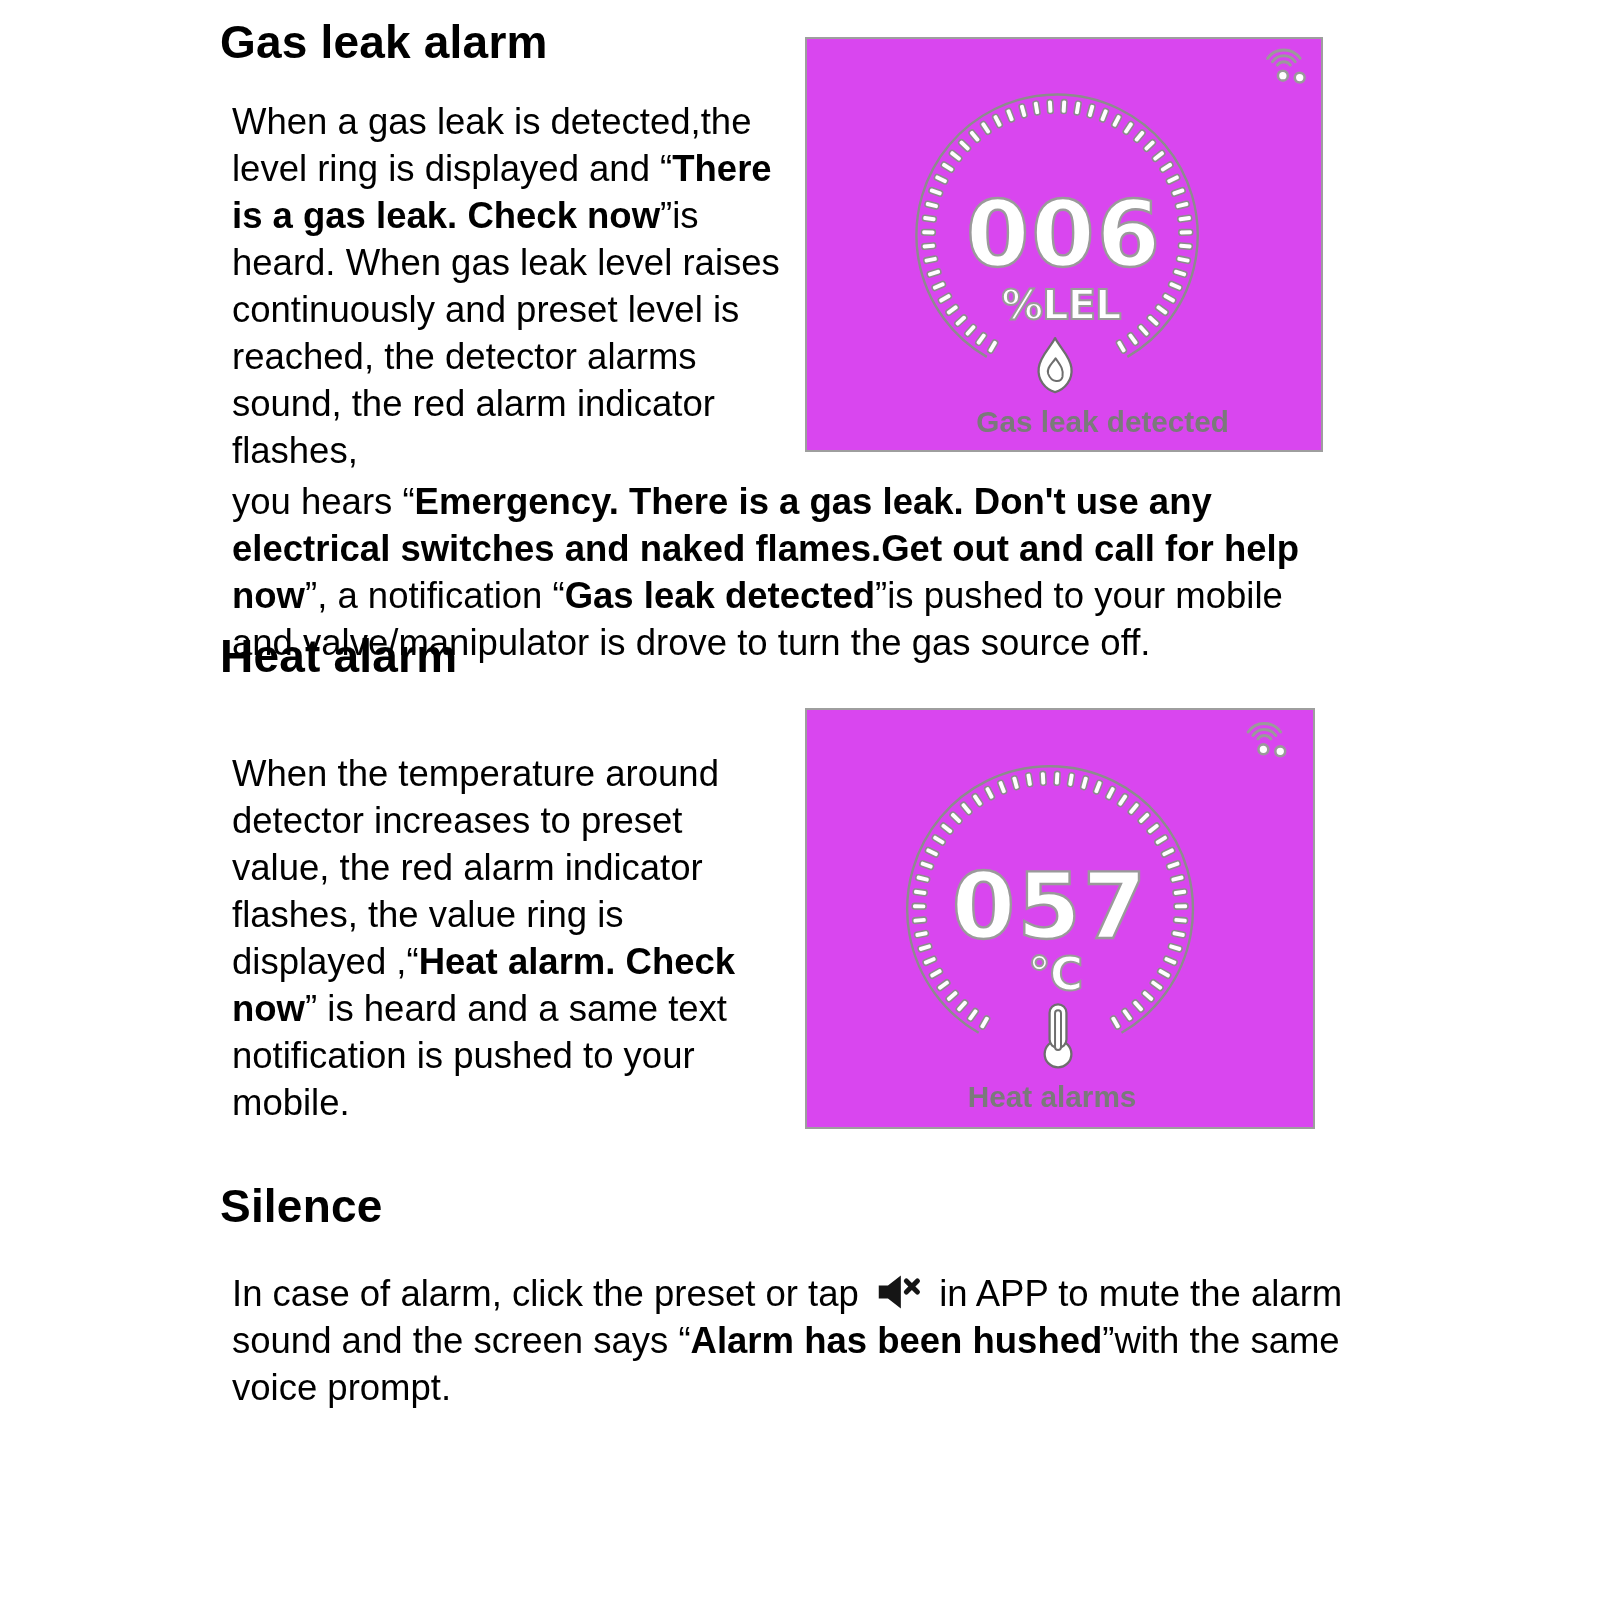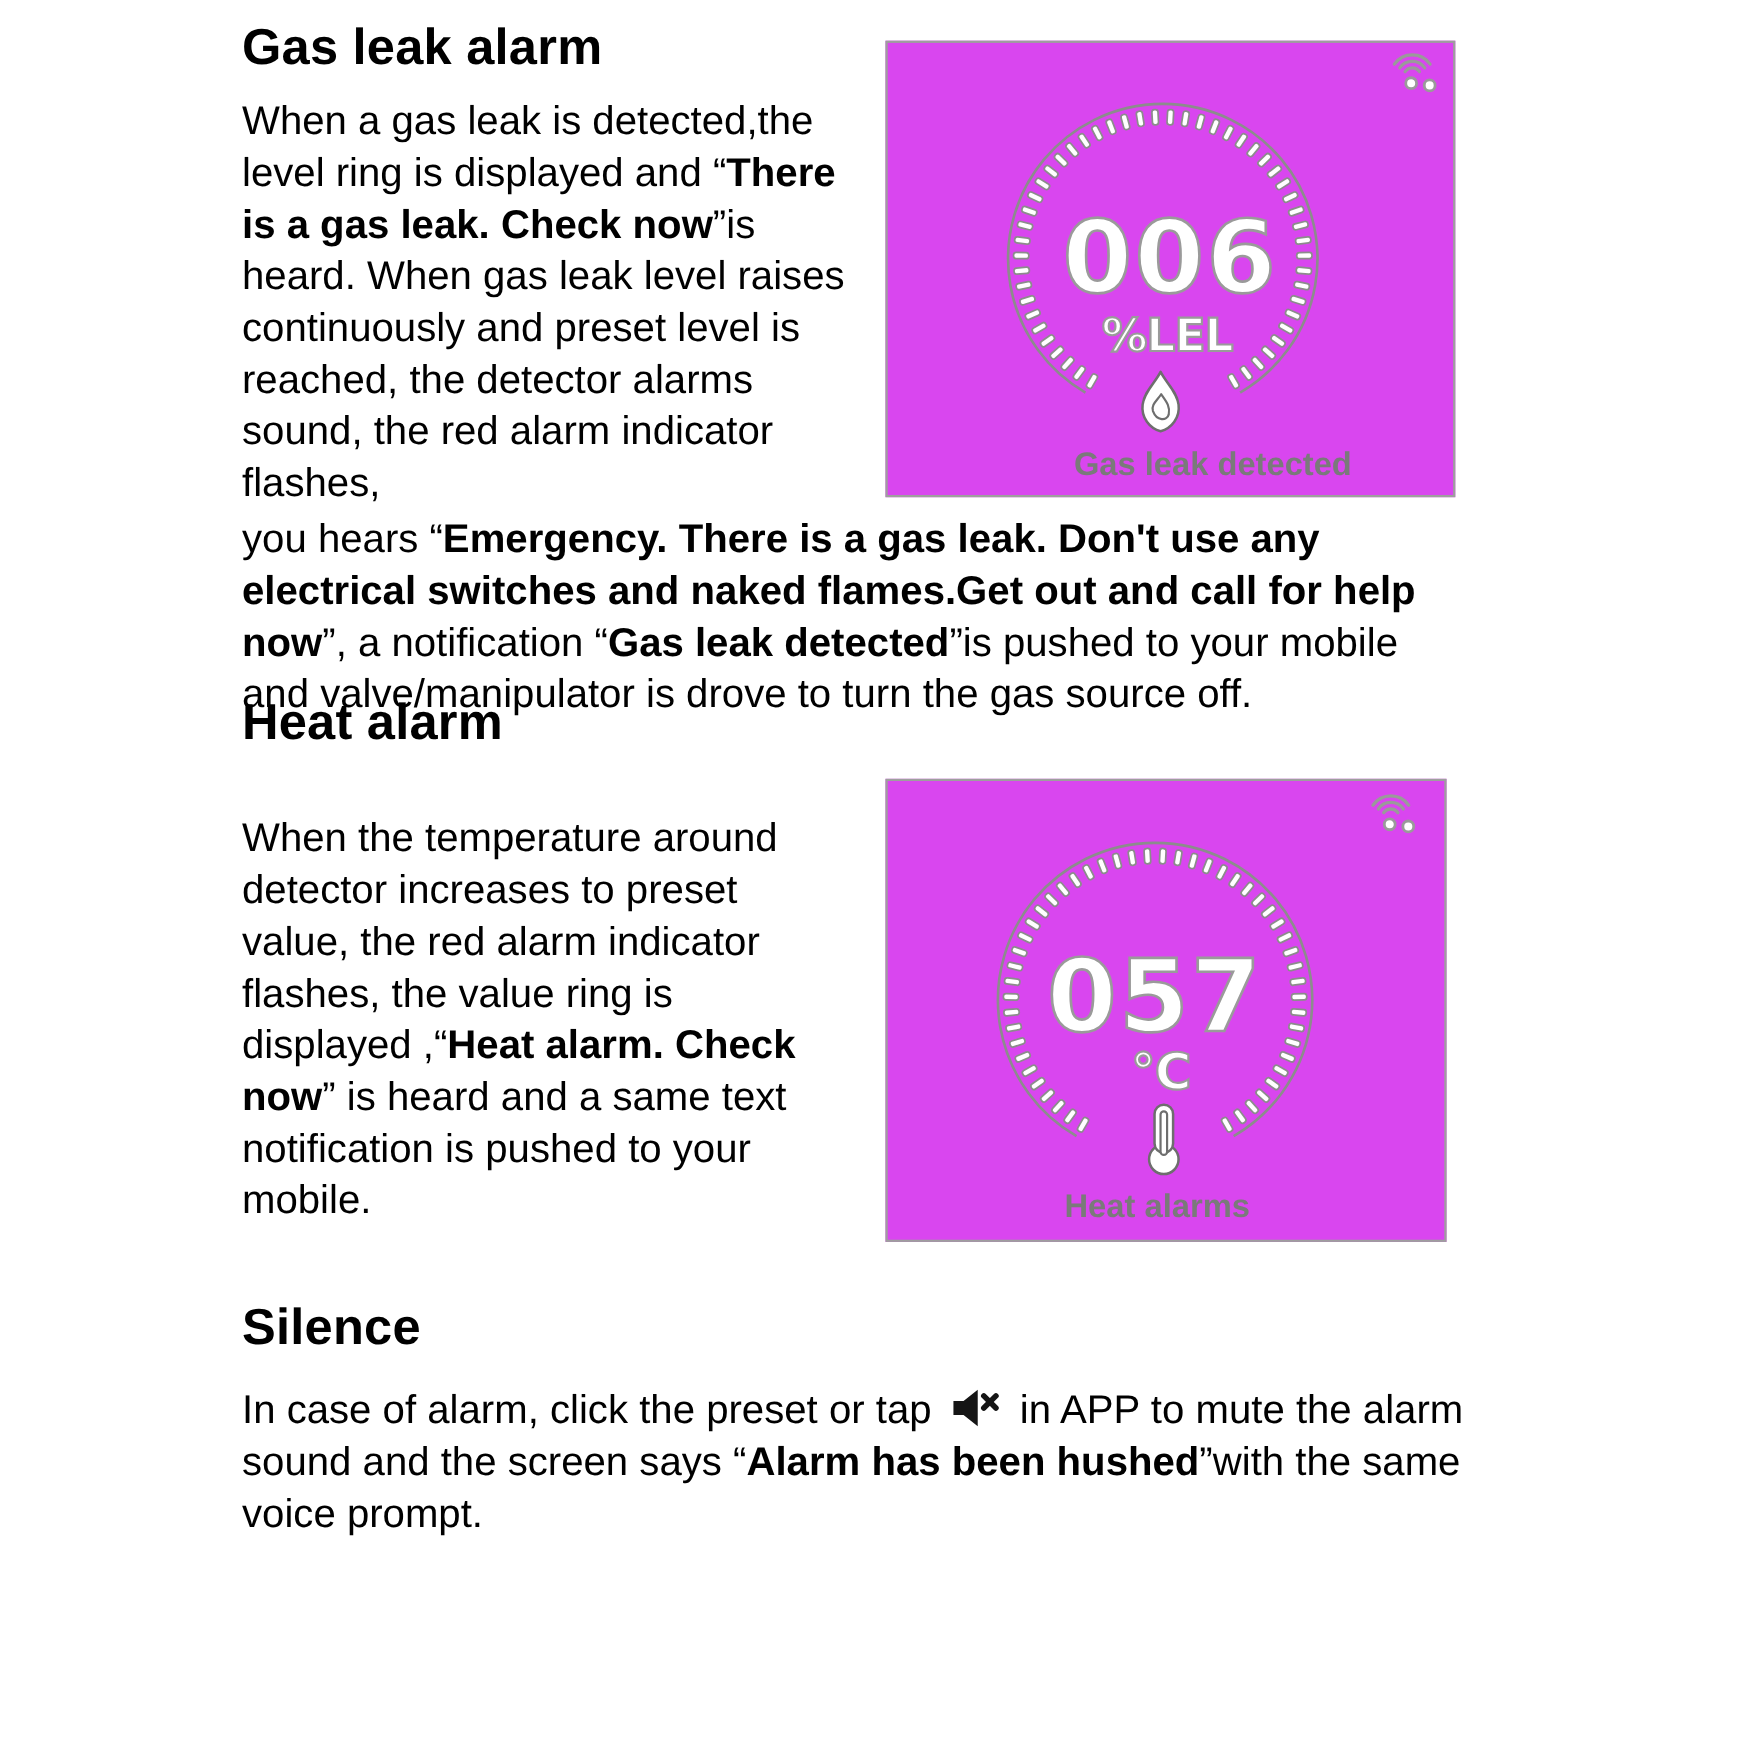--- a/index.html
+++ b/index.html
@@ -7,21 +7,21 @@
     width:1600px;height:1600px;position:relative;background:#ffffff;
     font-family:"Liberation Sans",sans-serif;color:#000;overflow:hidden;
     -webkit-font-smoothing:antialiased;
   }
   .page{position:absolute;inset:0;border-radius:15px;}
   h2.h{
     position:absolute;margin:0;font-weight:bold;font-size:46px;line-height:52px;
     letter-spacing:0.2px;white-space:nowrap;
   }
   p.body{
-    position:absolute;margin:0;font-size:36.5px;line-height:47px;letter-spacing:0px;
+    position:absolute;margin:12px;font-size:36.5px;line-height:47px;letter-spacing:0px;
   }
   .bld{font-weight:bold;}
   .gas-h{left:220px;top:16px;}
   .gas-p1{left:220px;top:86px;width:548px;}
   .gas-p2{left:220px;top:466px;width:1092px;}
   .heat-h{left:220px;top:630px;}
   .heat-p{left:220px;top:738px;width:520px;}
   .sil-h{left:220px;top:1180px;font-size:48px;}
   .sil-p{left:220px;top:1258px;width:1180px;}
   .res-h{left:220px;top:1418px;}

